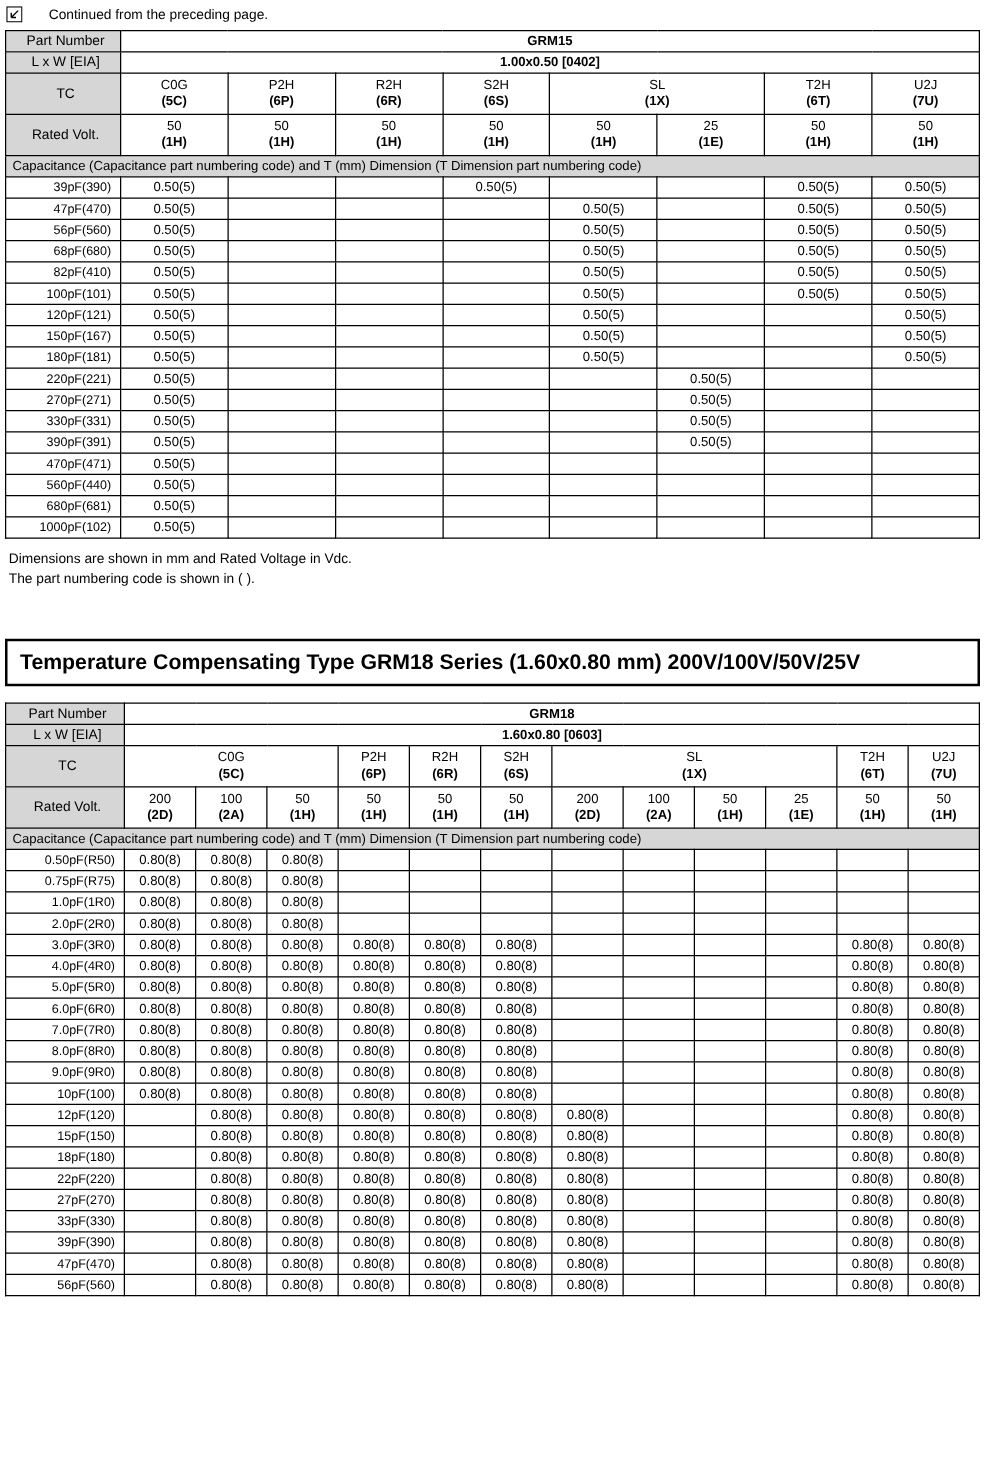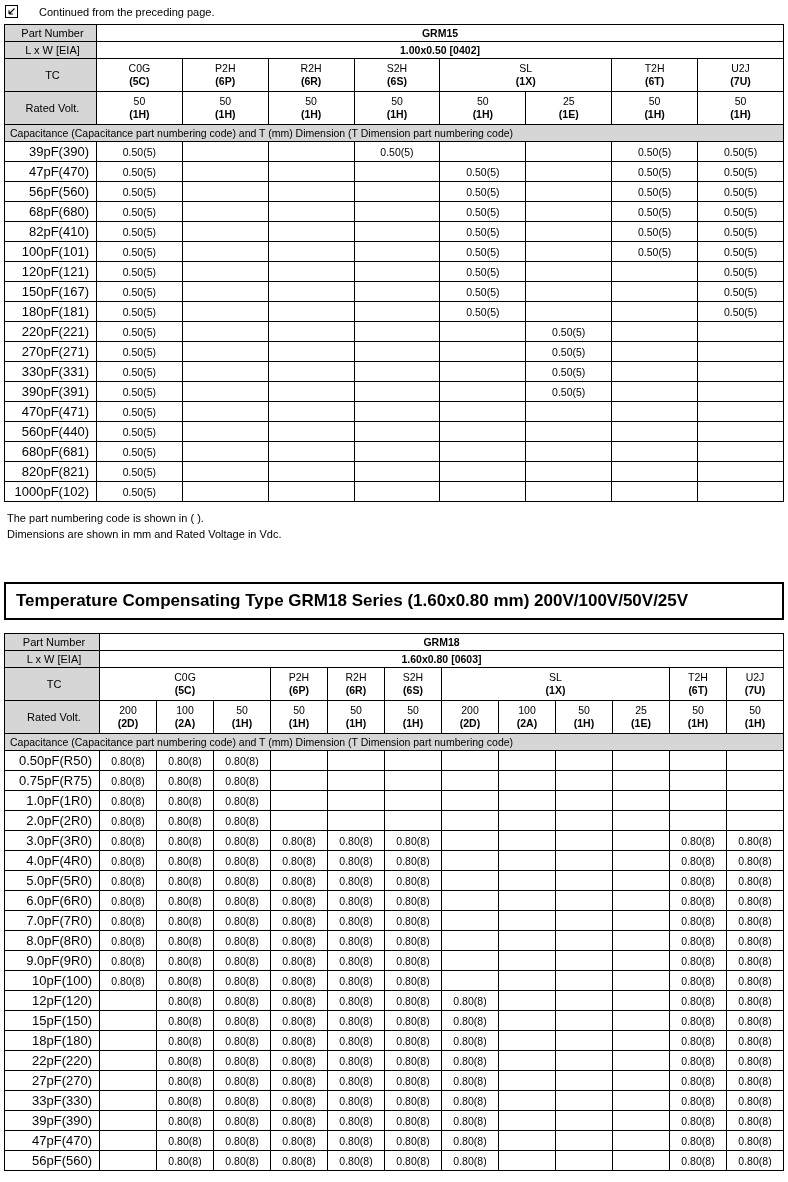--- a/index.html
+++ b/index.html
@@ -12,21 +12,21 @@
   .wrap { padding:3px 4px; }
   .cont-row { display:flex; align-items:center; gap:21px; font-size:11px; margin:2px 0 6px 1px; }
   .cicon svg { display:block; }
   table.dt { border-collapse:collapse; table-layout:fixed; }
   .dt td {
     border:1px solid var(--bd); font-size:10.5px; text-align:center;
     padding:2px 1px; white-space:nowrap; overflow:hidden; height:15px; vertical-align:middle;
   }
   .dt td.lbl { background:var(--hdr); text-align:center; padding-left:5px; font-size:11px; }
   .dt td.caphdr { background:var(--hdr); text-align:left; padding-left:5px; height:12px; font-size:10.5px; }
-  .dt td.rowlbl { text-align:right; padding-right:7px; font-size:13px; }
+  .dt td.rowlbl { text-align:right; padding-right:7px; font-size:10px; }
   .dt tr.hrow td { height:28px; line-height:13px; padding-top:3px; padding-bottom:3px; }
   .b { font-weight:bold; }
   .notes { font-size:11px; margin:8px 0 0 3px; line-height:16px; }
   .title-box {
     border:2px solid var(--bd); font-weight:bold; font-size:17px;
     padding:7px 10px; margin:40px 0 13px 0; width:780px; white-space:nowrap; overflow:hidden;
   }
 </style>
 </head>
 <body>
@@ -259,48 +259,37 @@
             <td>0.50(5)</td>
             <td></td>
             <td></td>
             <td></td>
             <td></td>
             <td></td>
             <td></td>
             <td></td>
           </tr>
           <tr>
-            <td class="rowlbl">820pF(821)</td>
-            <td>0.50(5)</td>
-            <td></td>
-            <td></td>
-            <td></td>
-            <td></td>
-            <td></td>
-            <td></td>
-            <td></td>
-          </tr>
-          <tr>
             <td class="rowlbl">1000pF(102)</td>
             <td>0.50(5)</td>
             <td></td>
             <td></td>
             <td></td>
             <td></td>
             <td></td>
             <td></td>
             <td></td>
           </tr>
         </tbody>
       </table>
     </div>
 
   <div class="notes">
+    <div>Dimensions are shown in mm and Rated Voltage in Vdc.</div>
     <div>The part numbering code is shown in  ( ).</div>
-    <div>Dimensions are shown in mm and Rated Voltage in Vdc.</div>
   </div>
 
   <div class="title-box">Temperature Compensating Type GRM18 Series (1.60x0.80 mm)  200V/100V/50V/25V</div>
 
   <div id="grm18-host">
       <table class="dt">
         <colgroup>
           <col style="width:95px">
           <col style="width:57px">
           <col style="width:57px">

